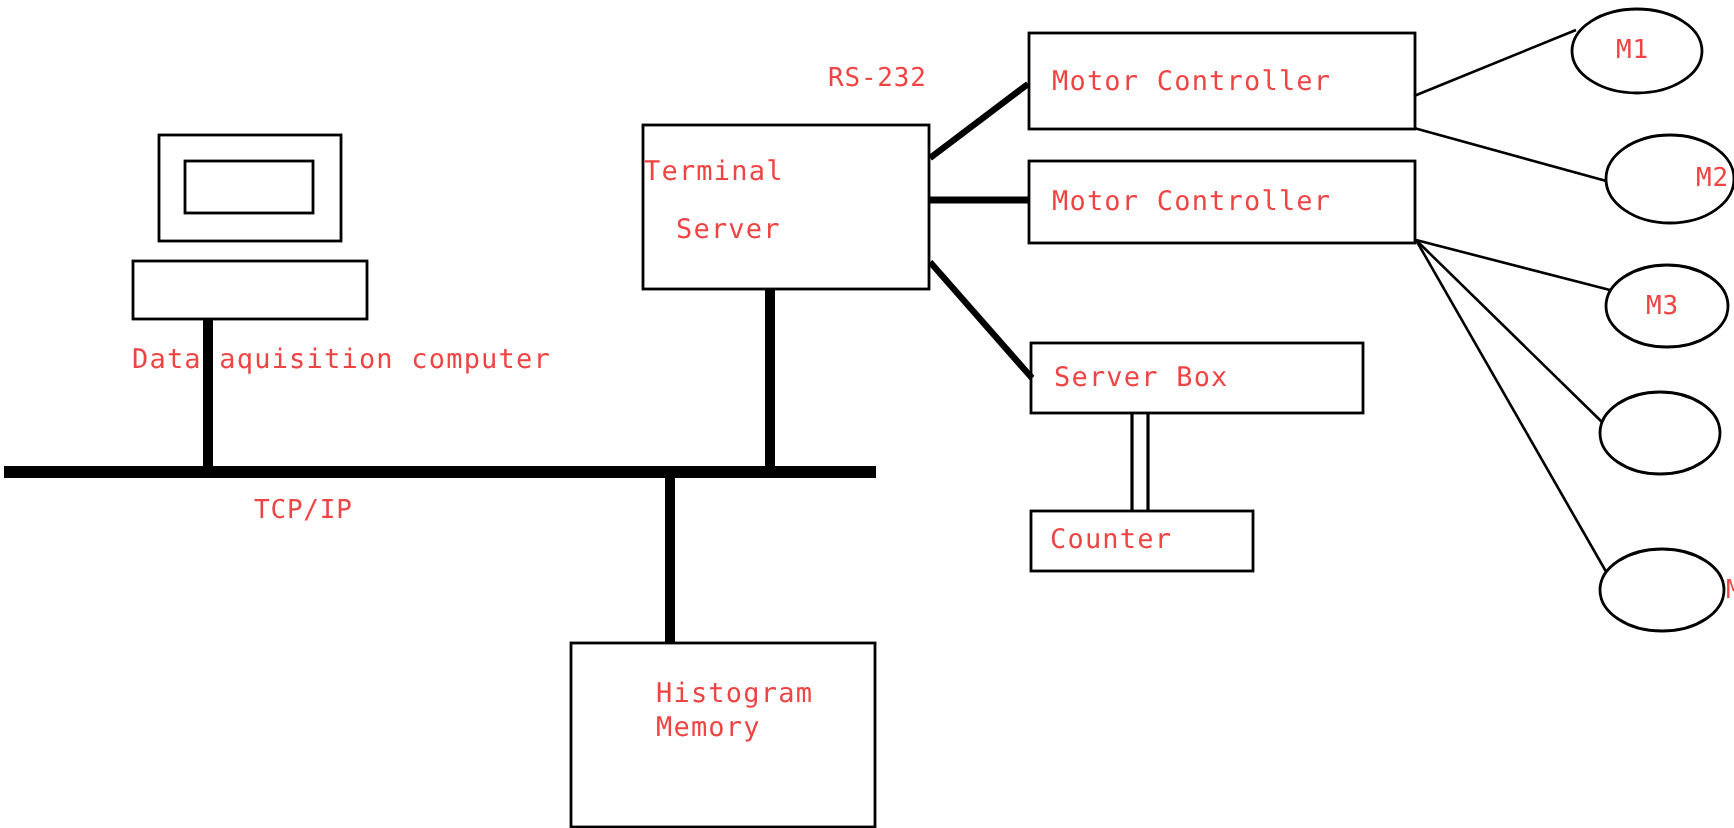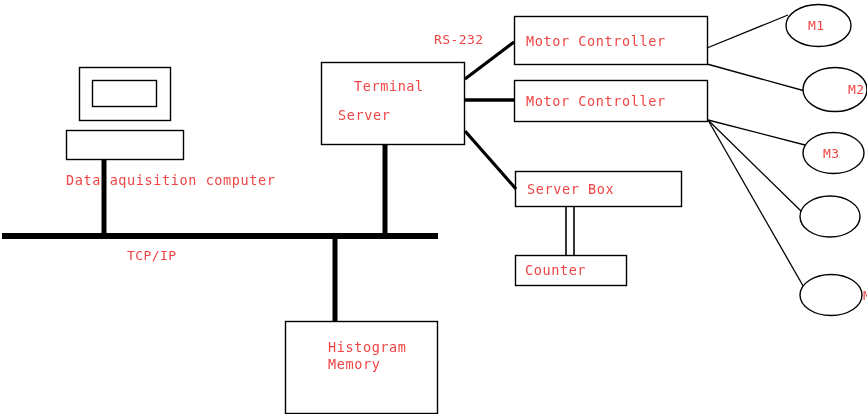--- a/index.html
+++ b/index.html
@@ -83,37 +83,37 @@
     <ellipse cx="818.5" cy="25.5" rx="32.5" ry="21" fill="#ffffff" stroke="#000000" stroke-width="1.4"></ellipse>
     <ellipse cx="835" cy="89.5" rx="32" ry="22" fill="#ffffff" stroke="#000000" stroke-width="1.4"></ellipse>
     <ellipse cx="833.5" cy="153" rx="30.5" ry="20.5" fill="#ffffff" stroke="#000000" stroke-width="1.4"></ellipse>
     <ellipse cx="830" cy="216.5" rx="30" ry="20.5" fill="#ffffff" stroke="#000000" stroke-width="1.4"></ellipse>
     <ellipse cx="831" cy="295" rx="31" ry="20.5" fill="#ffffff" stroke="#000000" stroke-width="1.4"></ellipse>
 
   </svg>
 
   <div class="lbl" style="left:66px; top:172px;">Data aquisition computer</div>
 
-  <div class="lbl" style="left:354px; top:78px;text-align:center;">Terminal</div>
+  <div class="lbl" style="left:322px; top:78px;text-align:center;">Terminal</div>
   <div class="lbl" style="left:338px; top:95px;margin-top:12px;">Server</div>
 
   <div class="lbl" style="left:526px; top:33px;">Motor Controller</div>
 
   <div class="lbl" style="left:526px; top:93px;">Motor Controller</div>
 
   <div class="lbl" style="left:527px; top:181px;">Server Box</div>
 
   <div class="lbl" style="left:525px; top:262px;">Counter</div>
 
   <div class="lbl" style="left:328px; top:339px;">Histogram</div>
   <div class="lbl" style="left:328px; top:356px;">Memory</div>
 
   <div class="lbl lbl-sm" style="left:127px; top:247px;">TCP/IP</div>
 
-  <div class="lbl lbl-sm" style="left:434px; top:31px;">RS-232</div>
+  <div class="lbl lbl-sm" style="left:414px; top:31px;">RS-232</div>
 
   <div class="lbl lbl-sm" style="left:808px; top:17px;">M1</div>
   <div class="lbl lbl-sm" style="left:848px; top:81px;">M2</div>
   <div class="lbl lbl-sm" style="left:823px; top:145px;">M3</div>
   <div class="lbl lbl-sm" style="left:843px; top:208px;padding-left:24px;">M4</div>
   <div class="lbl lbl-sm" style="left:847px; top:287px;margin-left:16px;">M5</div>
 
 </div>
 
 </body></html>

